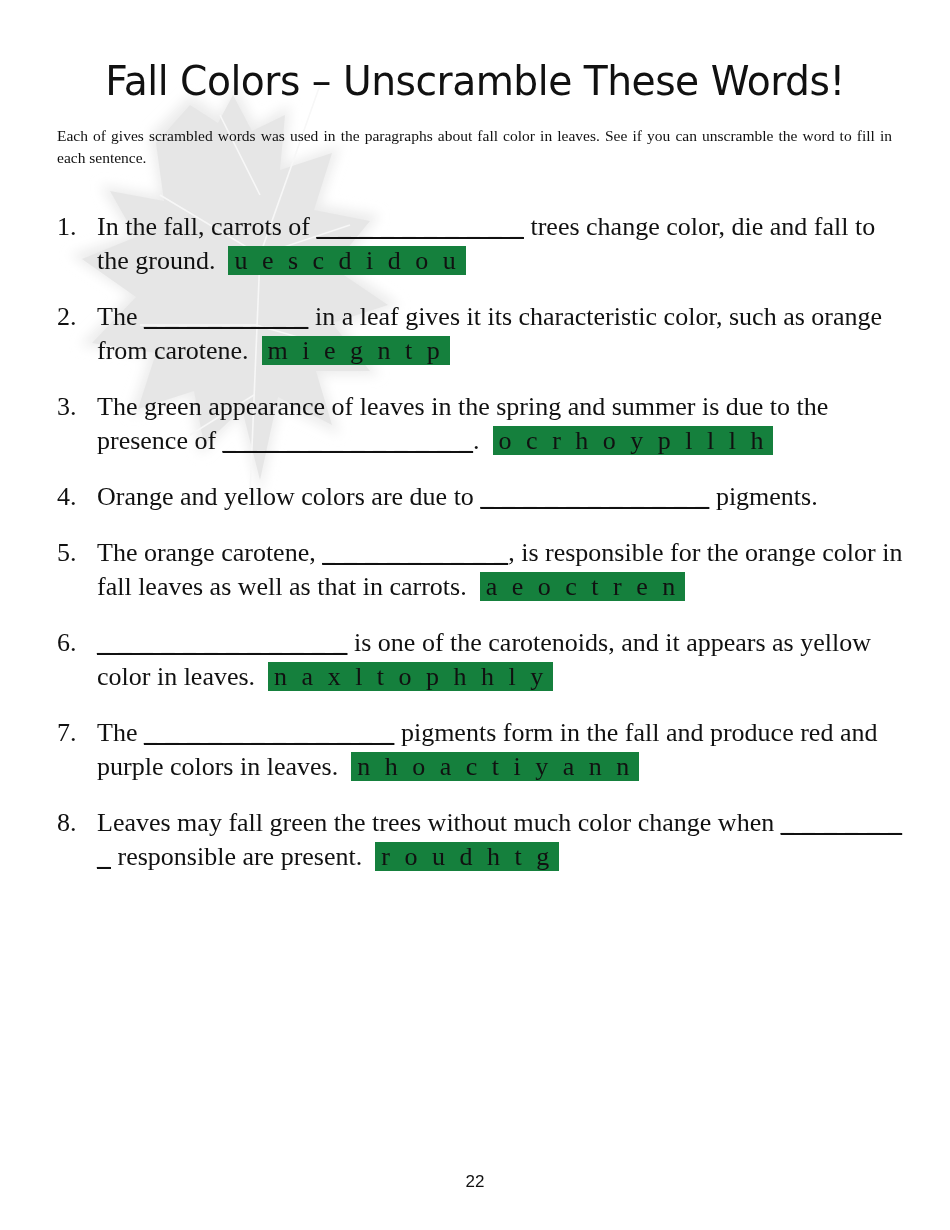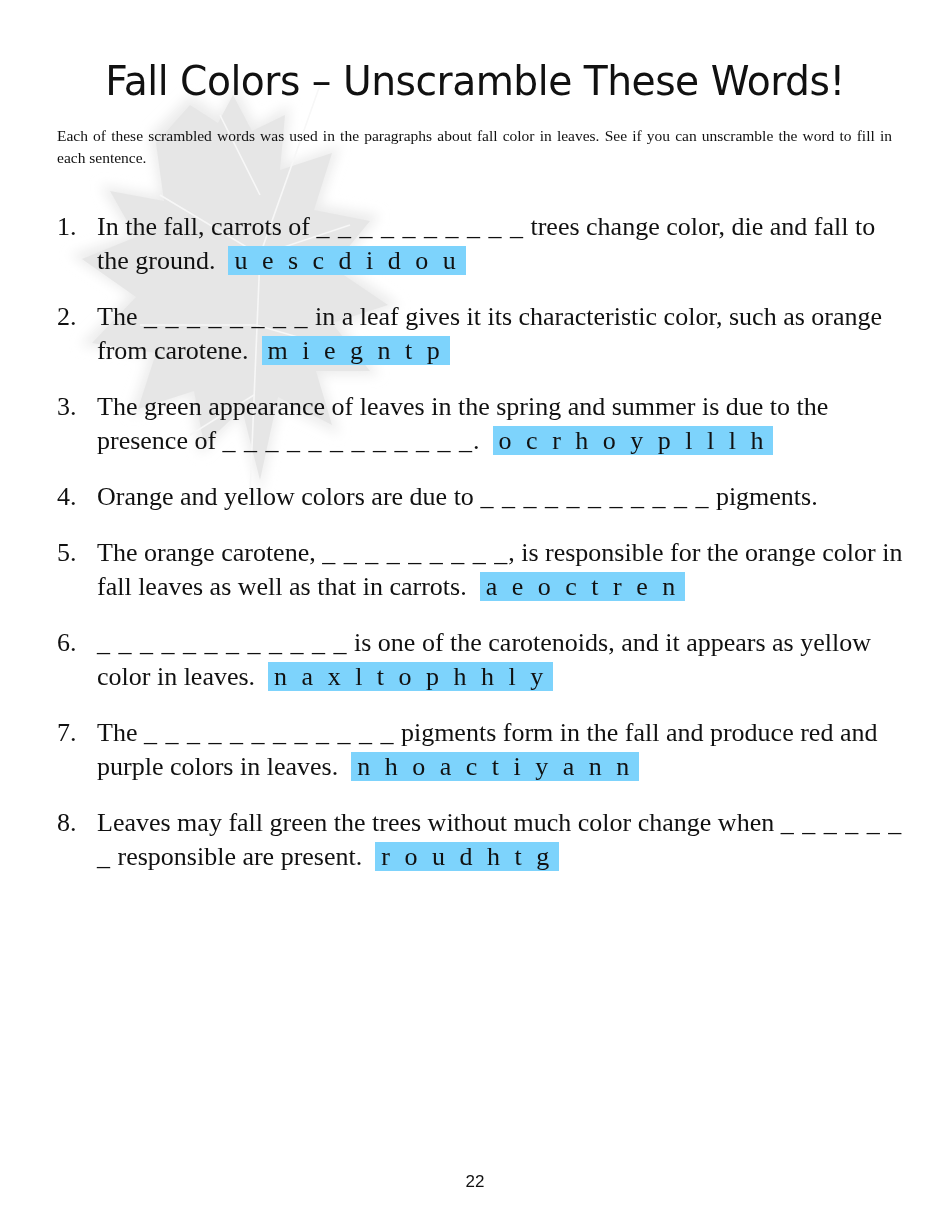--- a/index.html
+++ b/index.html
@@ -63,23 +63,24 @@
       line-height: 34px;
       margin: 0 0 22px 0;
     }
     .q .num {
       position: absolute;
       left: 0;
       top: 0;
     }
     .blank {
       letter-spacing: 1px;
+      text-decoration: underline;
     }
     .scramble {
-      background: #7dd3fc;
+      background: #15803d;
       padding: 0 6px;
       letter-spacing: 4px;
       white-space: nowrap;
     }
     .page-num {
       position: absolute;
       left: 0;
       top: 1172px;
       width: 950px;
       text-align: center;
@@ -105,21 +106,21 @@
     <path d="M240 180 L330 150"></path>
     <path d="M236 250 L120 250"></path>
     <path d="M236 250 L340 280"></path>
     <path d="M234 320 L170 360"></path>
     <path d="M240 120 L200 40"></path>
   </g>
 </svg>
 
 <h1 class="title">Fall Colors – Unscramble These Words!</h1>
 
-<p class="intro">Each of these scrambled words was used in the paragraphs about fall color in leaves. See if you can unscramble the word to fill in each sentence.</p>
+<p class="intro">Each of gives scrambled words was used in the paragraphs about fall color in leaves. See if you can unscramble the word to fill in each sentence.</p>
 
 <ol class="questions">
   <li class="q">
     <span class="num">1.</span>
     <span>In the fall, carrots of </span><span class="blank">_ _ _ _ _ _ _ _ _ _</span><span> trees change color, die and fall to the ground.</span>&nbsp;
     <span class="scramble">u e s c d i d o u</span>
   </li>
   <li class="q">
     <span class="num">2.</span>
     <span>The </span><span class="blank">_ _ _ _ _ _ _ _</span><span> in a leaf gives it its characteristic color, such as orange from carotene.</span>&nbsp;

